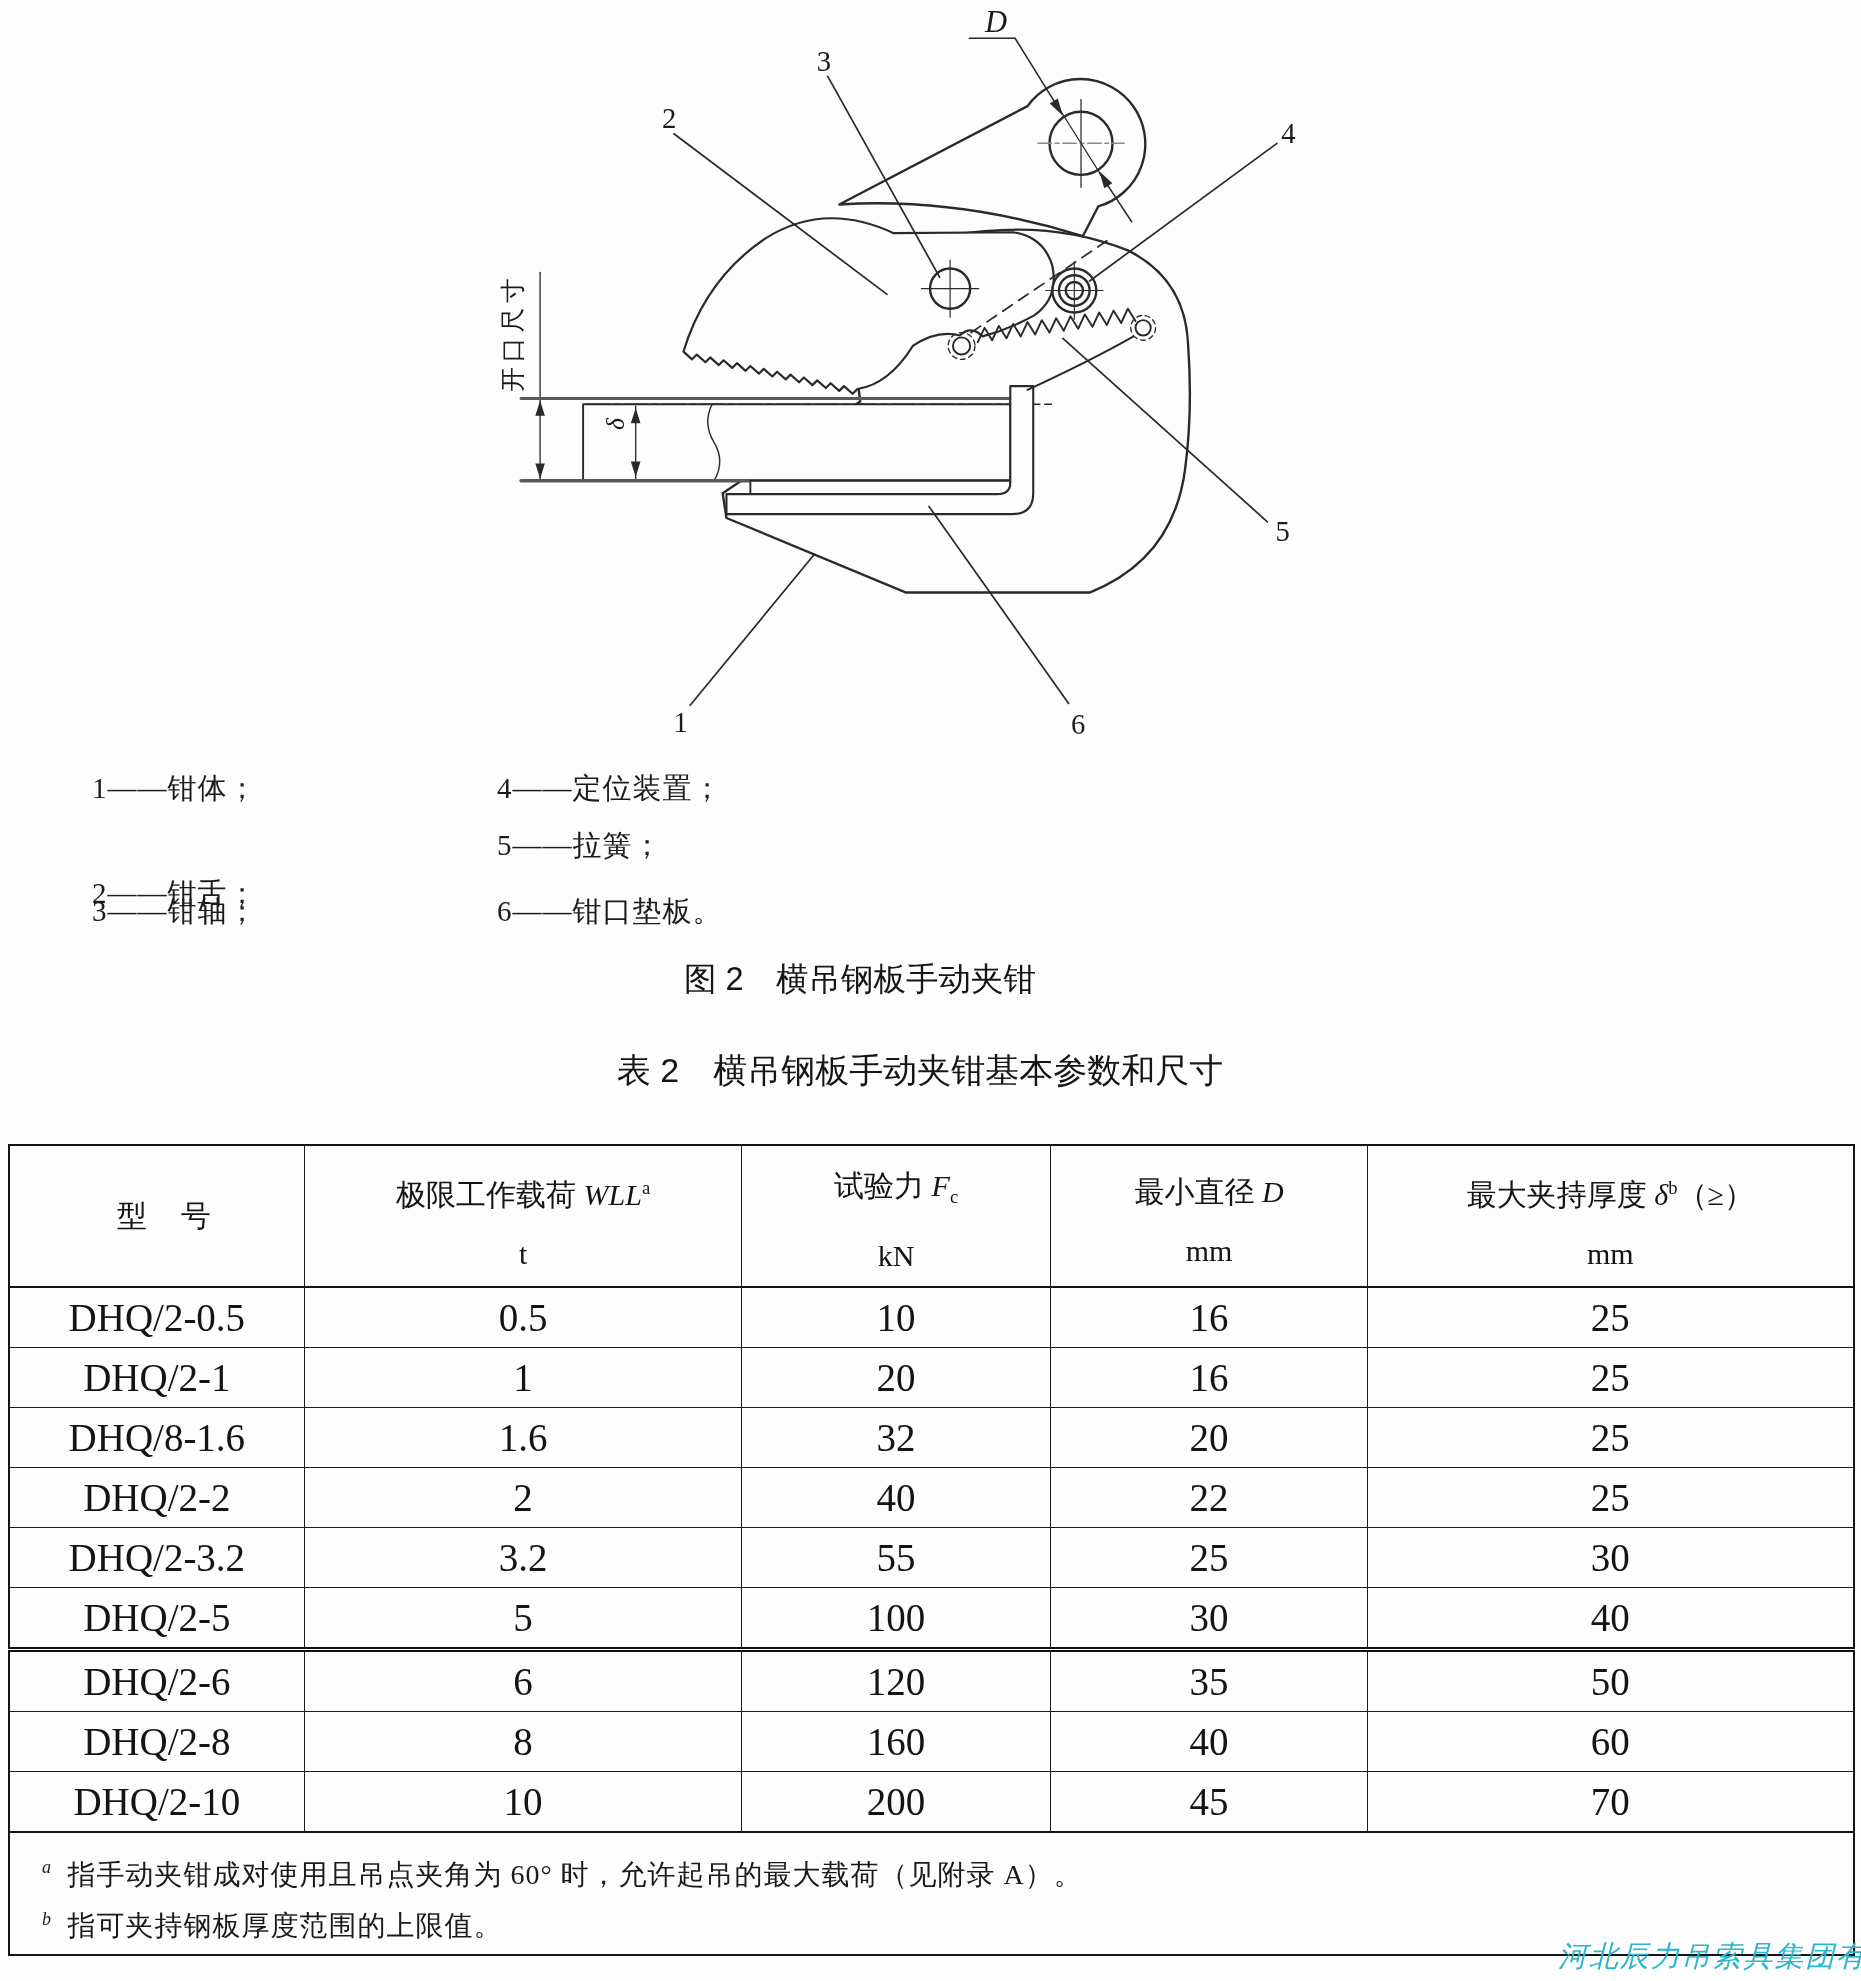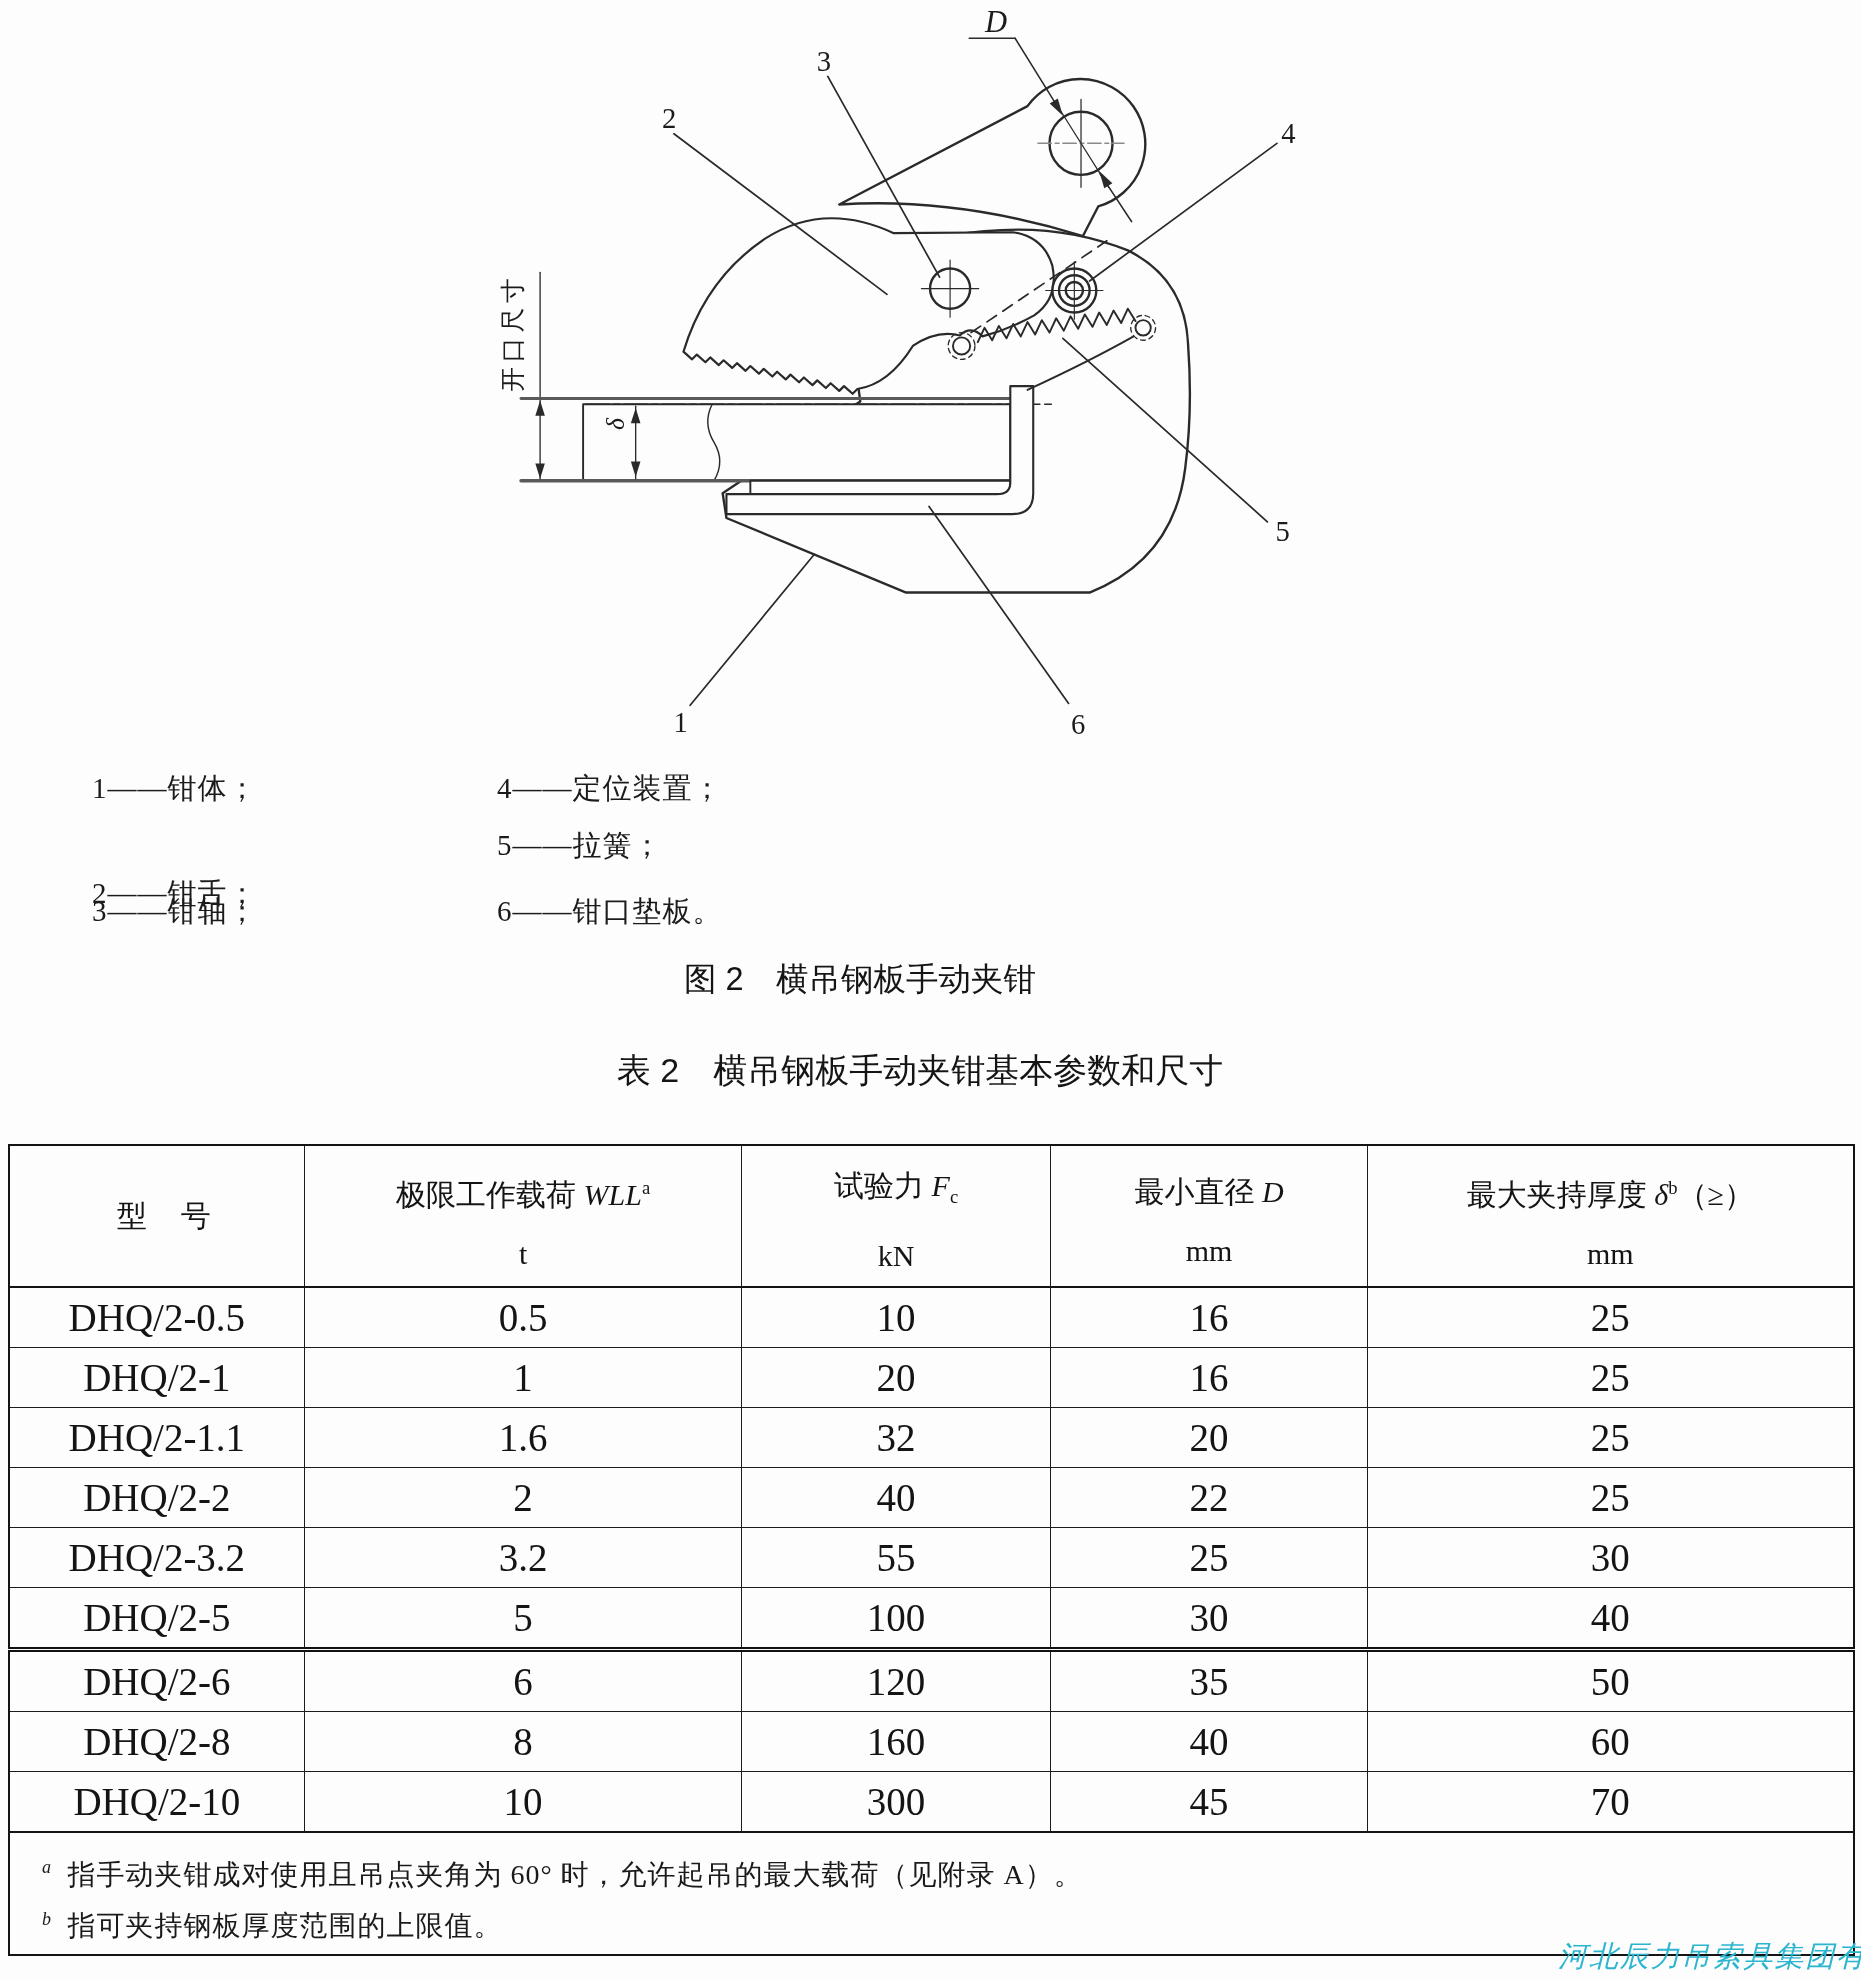--- a/index.html
+++ b/index.html
@@ -210,21 +210,21 @@
           <td>25</td>
         </tr>
         <tr>
           <td>DHQ/2-1</td>
           <td>1</td>
           <td>20</td>
           <td>16</td>
           <td>25</td>
         </tr>
         <tr>
-          <td>DHQ/2-1.1</td>
+          <td>DHQ/8-1.6</td>
           <td>1.6</td>
           <td>32</td>
           <td>20</td>
           <td>25</td>
         </tr>
         <tr>
           <td>DHQ/2-2</td>
           <td>2</td>
           <td>40</td>
           <td>22</td>
@@ -254,21 +254,21 @@
         <tr>
           <td>DHQ/2-8</td>
           <td>8</td>
           <td>160</td>
           <td>40</td>
           <td>60</td>
         </tr>
         <tr>
           <td>DHQ/2-10</td>
           <td>10</td>
-          <td>300</td>
+          <td>200</td>
           <td>45</td>
           <td>70</td>
         </tr>
       </tbody>
     <tfoot>
       <tr>
           <td colspan="5" id="footcell">
             <div class="footline"><span class="fmark">a</span>指手动夹钳成对使用且吊点夹角为 60° 时，允许起吊的最大载荷（见附录 A）。</div>
             <div class="footline"><span class="fmark">b</span>指可夹持钢板厚度范围的上限值。</div>
           </td>

